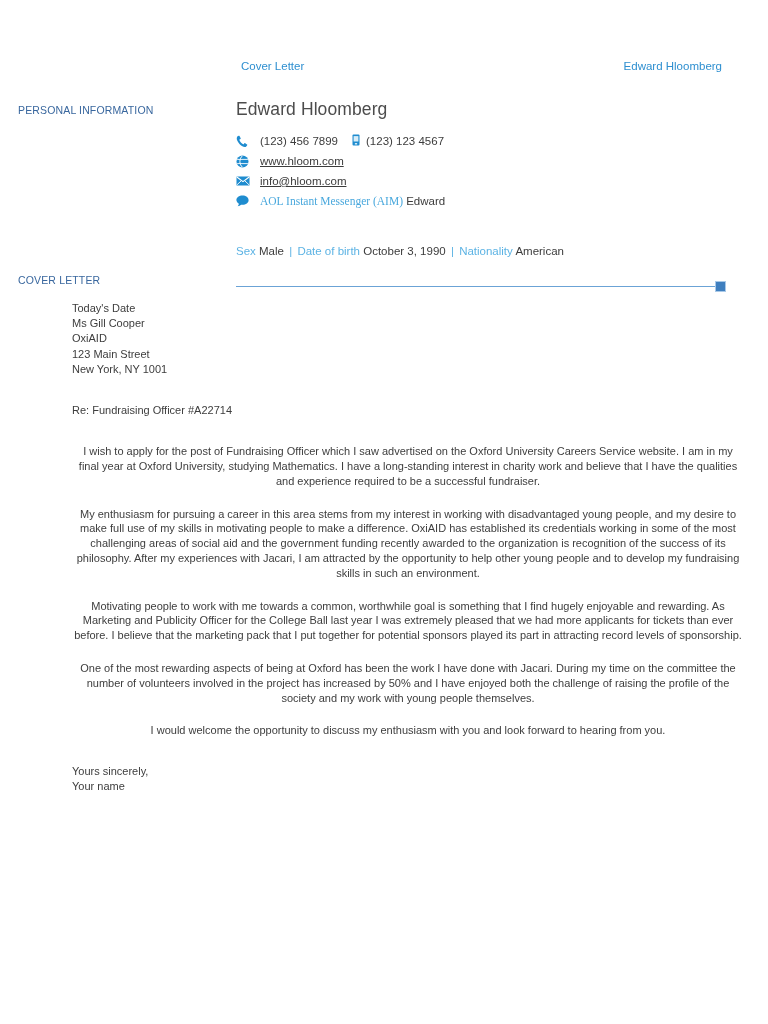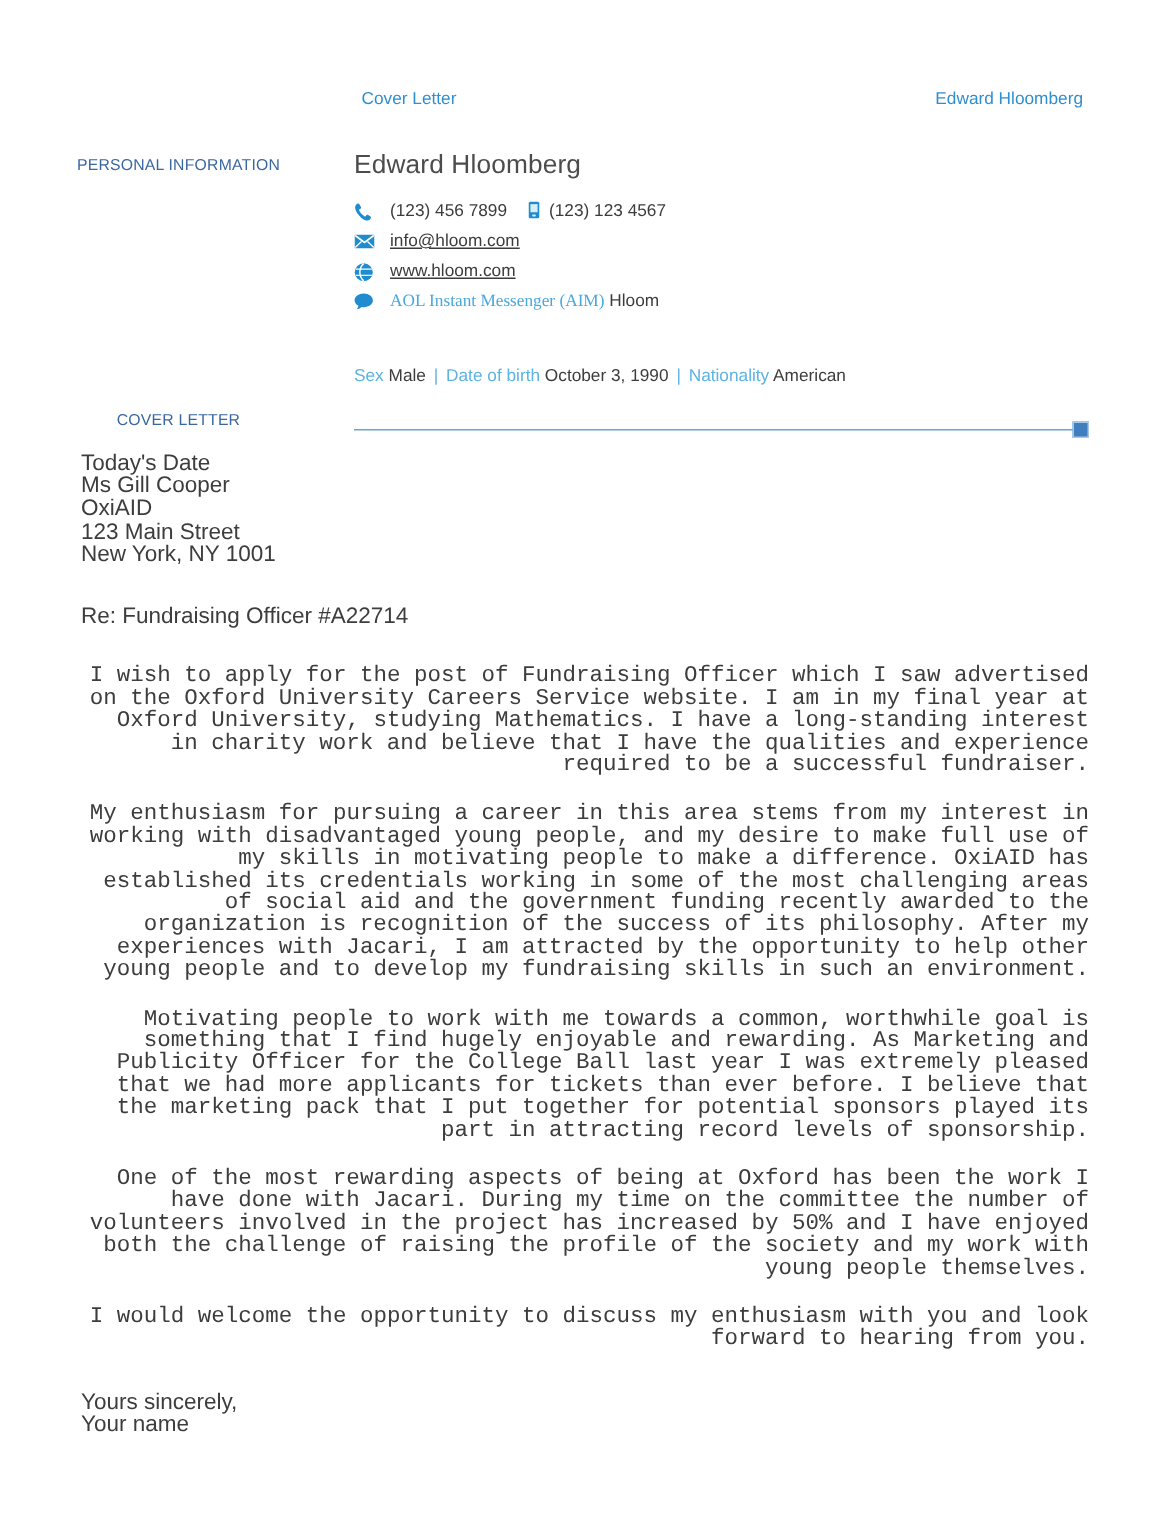--- a/index.html
+++ b/index.html
@@ -47,21 +47,21 @@
     white-space: nowrap;
   }
 
   
   .section-label {
     position: absolute;
     font-size: 10.5px;
     letter-spacing: 0.15px;
     color: #39679e;
     white-space: nowrap;
-    text-align: center;
+    text-align: left;
   }
   #label-personal {
     left: 18px;
     top: 104px;
     width: 202px;
   }
   #label-cover {
     left: 18px;
     top: 274px;
     width: 202px;
@@ -152,39 +152,38 @@
     width: 11px;
     height: 11px;
     background: #3f7fbf;
     border: 1.5px solid #a9c9e8;
     box-sizing: border-box;
   }
 
   
   .letter-body {
     position: absolute;
-    left: 54px;
+    left: 72px;
     top: 301px;
     width: 672px;
-    font-size: 15px;
+    font-size: 11px;
     color: #3d3d3d;
   }
   .addr-block {
     line-height: 15.2px;
     white-space: pre-line;
   }
   .subject-line {
     margin-top: 26px;
     line-height: 15.2px;
   }
   .para {
     margin-top: 18px;
     line-height: 14.8px;
-    text-align: right;
-    font-family: Liberation Mono, monospace;
+    text-align: center;
   }
   .para.first { margin-top: 26px; }
   .signoff {
     margin-top: 26px;
     line-height: 15.2px;
     white-space: pre-line;
   }
 </style>
 </head>
 <body>
@@ -217,47 +216,47 @@
           <rect x="0.5" y="0.5" width="7" height="11" rx="1" fill="currentColor"></rect>
           <rect x="1.6" y="2.1" width="4.8" height="5.4" fill="#d9edf8"></rect>
           <rect x="2.8" y="9.0" width="2.4" height="1.4" rx="0.5" fill="#d9edf8"></rect>
         </svg>
       </span>
       <span class="contact-text">(123) 123 4567</span>
     </div>
 
     <div class="contact-row">
       <span class="ico">
+        <svg width="13" height="13" viewBox="0 0 13 13">
+          <circle cx="6.5" cy="6.5" r="6" fill="currentColor"></circle>
+          <path d="M6.5 0.8c-1.7 1.4-2.6 3.4-2.6 5.7 0 2.3 0.9 4.3 2.6 5.7" stroke="#ffffff" stroke-width="1" fill="none"></path>
+          <path d="M1.1 4.4h10.8M1.1 8.6h10.8" stroke="#ffffff" stroke-width="0.9" fill="none"></path>
+        </svg>
+      </span>
+      <a class="contact-text link-text" href="#">www.hloom.com</a>
+    </div>
+
+    <div class="contact-row">
+      <span class="ico">
         <svg width="14" height="10" viewBox="0 0 14 10">
           <rect x="0.5" y="0.5" width="13" height="9" rx="0.5" fill="currentColor"></rect>
           <path d="M0.8 1L7 5.6 13.2 1" stroke="#ffffff" stroke-width="1.1" fill="none"></path>
           <path d="M0.8 9L5 5M13.2 9L9 5" stroke="#ffffff" stroke-width="0.9" fill="none"></path>
         </svg>
       </span>
       <a class="contact-text link-text" href="#">info@hloom.com</a>
     </div>
 
     <div class="contact-row">
       <span class="ico">
-        <svg width="13" height="13" viewBox="0 0 13 13">
-          <circle cx="6.5" cy="6.5" r="6" fill="currentColor"></circle>
-          <path d="M6.5 0.8c-1.7 1.4-2.6 3.4-2.6 5.7 0 2.3 0.9 4.3 2.6 5.7" stroke="#ffffff" stroke-width="1" fill="none"></path>
-          <path d="M1.1 4.4h10.8M1.1 8.6h10.8" stroke="#ffffff" stroke-width="0.9" fill="none"></path>
-        </svg>
-      </span>
-      <a class="contact-text link-text" href="#">www.hloom.com</a>
-    </div>
-
-    <div class="contact-row">
-      <span class="ico">
         <svg width="13" height="12" viewBox="0 0 13 12">
           <path d="M6.5 0.6C3.1 0.6 0.4 2.6 0.4 5.1c0 1.5 1 2.9 2.5 3.7-0.1 0.8-0.5 1.7-1.2 2.4 1.4-0.2 2.6-0.8 3.4-1.5 0.4 0.1 0.9 0.1 1.4 0.1 3.4 0 6.1-2 6.1-4.6S9.9 0.6 6.5 0.6z" fill="currentColor"></path>
         </svg>
       </span>
-      <span class="contact-text"><span class="aim-label">AOL Instant Messenger (AIM)</span> <span class="aim-value">Hloom</span></span>
+      <span class="contact-text"><span class="aim-label">AOL Instant Messenger (AIM)</span> <span class="aim-value">Edward</span></span>
     </div>
   </div>
 
   <div class="meta-row">
     <span class="meta-label">Sex</span>
     <span class="meta-value">Male</span>
     <span class="meta-sep">|</span>
     <span class="meta-label">Date of birth</span>
     <span class="meta-value">October 3, 1990</span>
     <span class="meta-sep">|</span>

